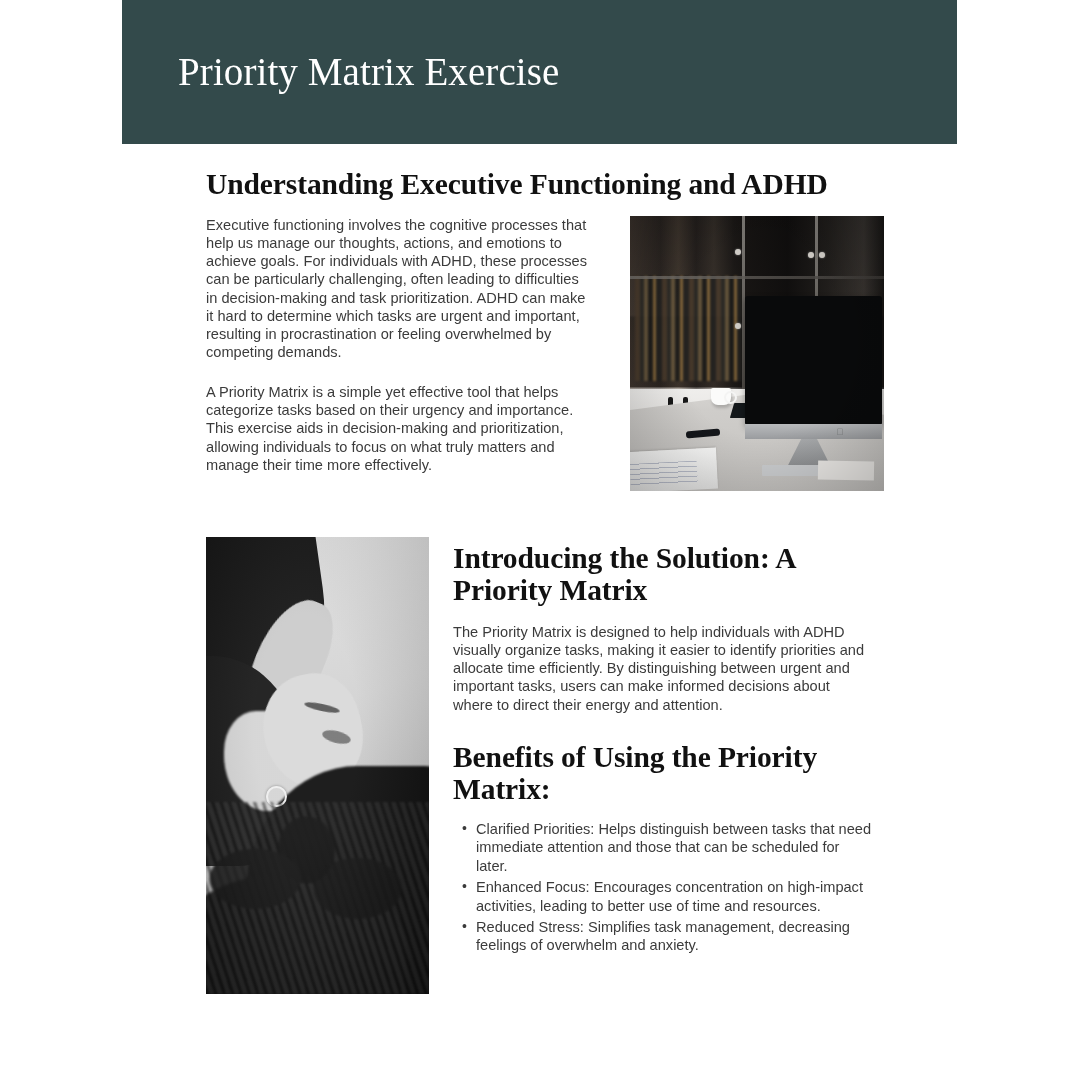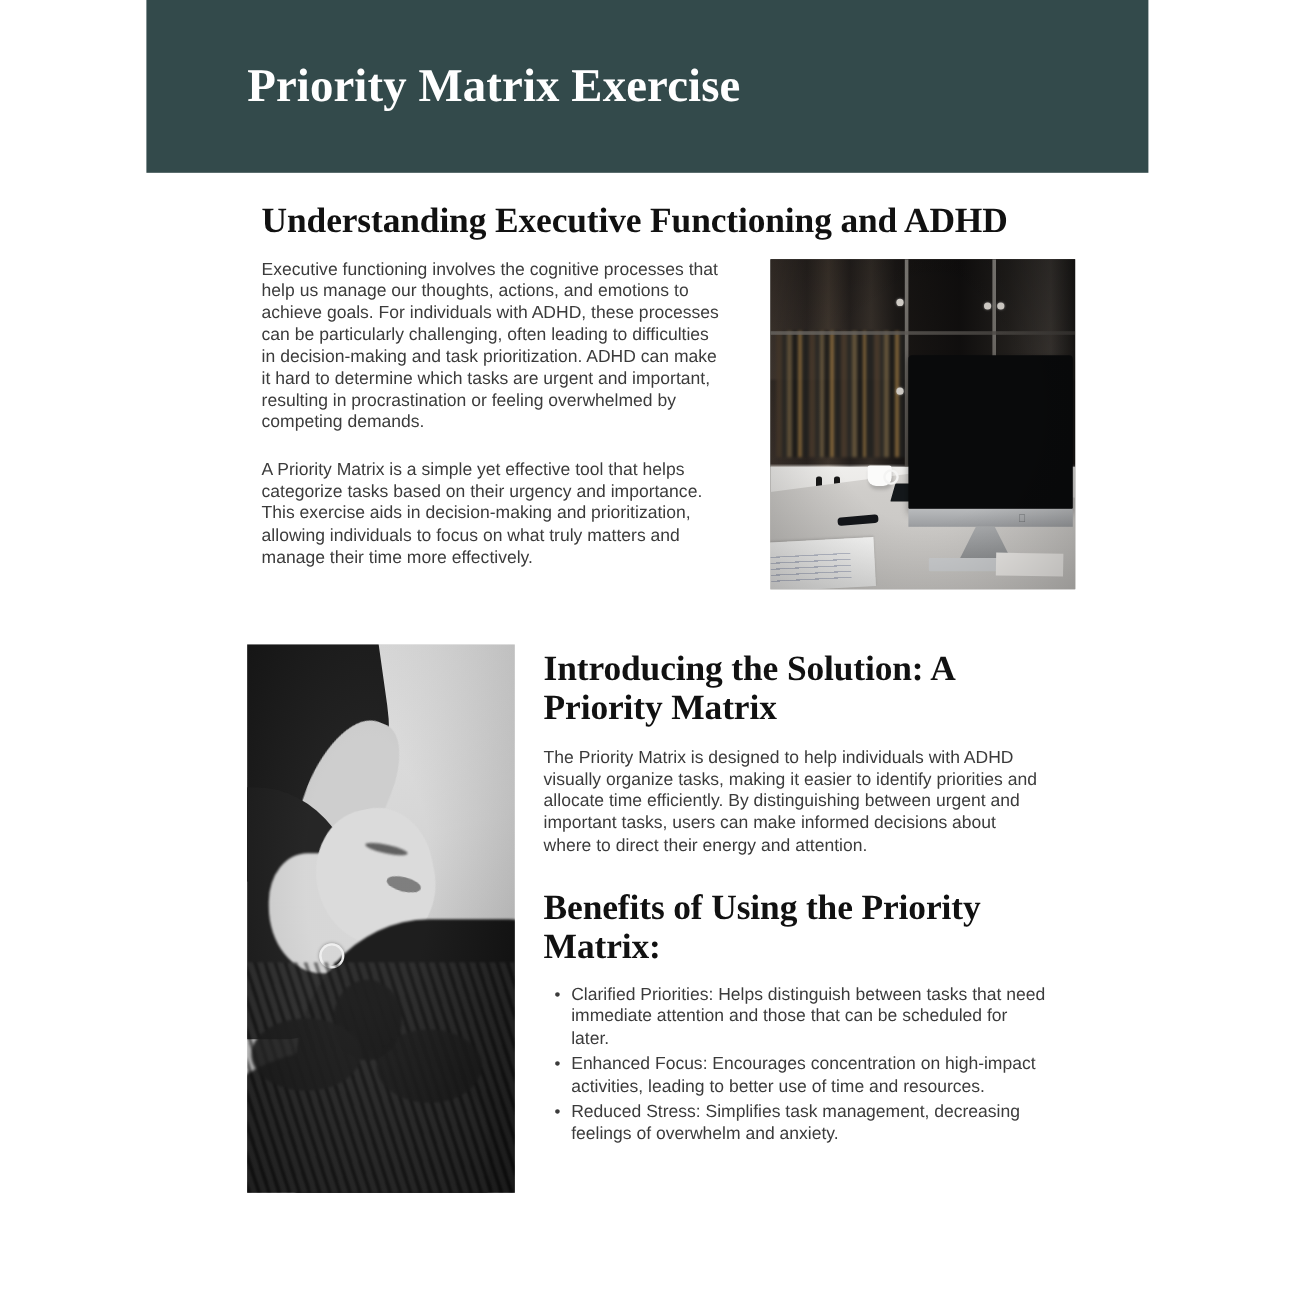--- a/index.html
+++ b/index.html
@@ -22,41 +22,41 @@
     left: 122px;
     top: 0;
     width: 835px;
     height: 144px;
     background: #334a4b;
     display: flex;
     align-items: center;
   }
   .header-title {
     margin: 0;
-    padding-left: 84px;
+    padding-left: 56px;
     color: #ffffff;
     font-family: "Liberation Serif", "DejaVu Serif", serif;
-    font-weight: 700;
+    font-weight: 400;
     font-size: 39px;
     letter-spacing: 0.1px;
     line-height: 1.1;
     text-align: center;
   }
 
   
   .content {
     position: absolute;
     left: 0;
     top: 144px;
     width: 1080px;
   }
 
   .section-one {
     position: absolute;
-    left: 218px;
+    left: 206px;
     top: 24px;
     width: 666px;
   }
 
   h2.section-heading {
     margin: 0;
     font-family: "Liberation Serif", "DejaVu Serif", serif;
     font-weight: 700;
     font-size: 29.5px;
     line-height: 1.15;

